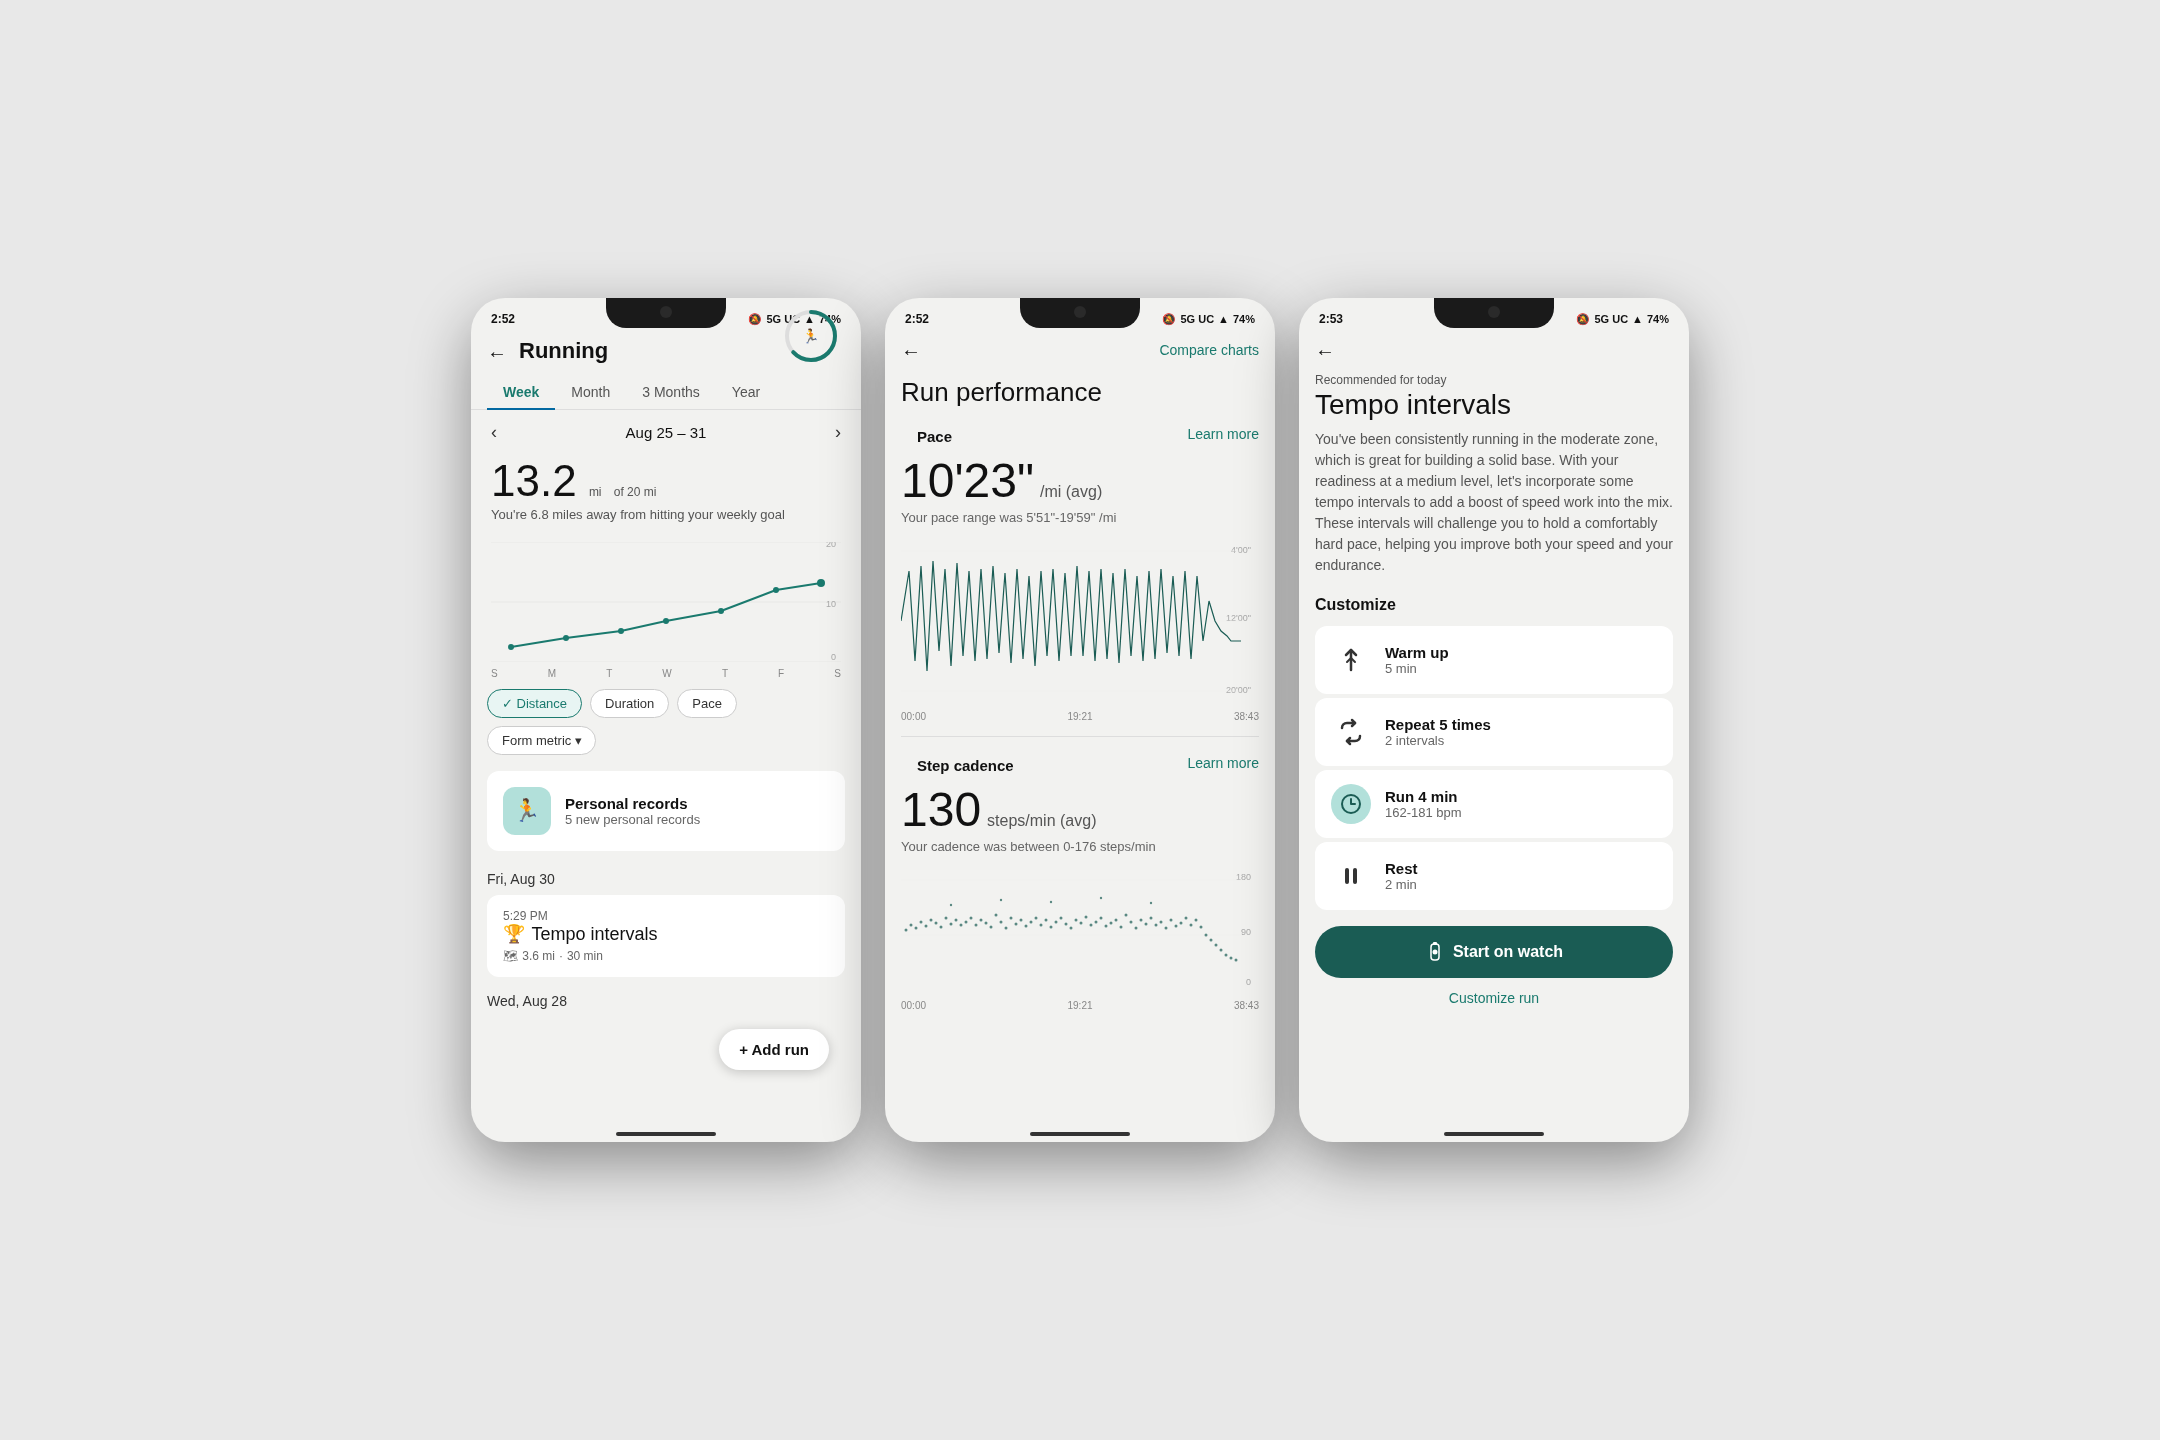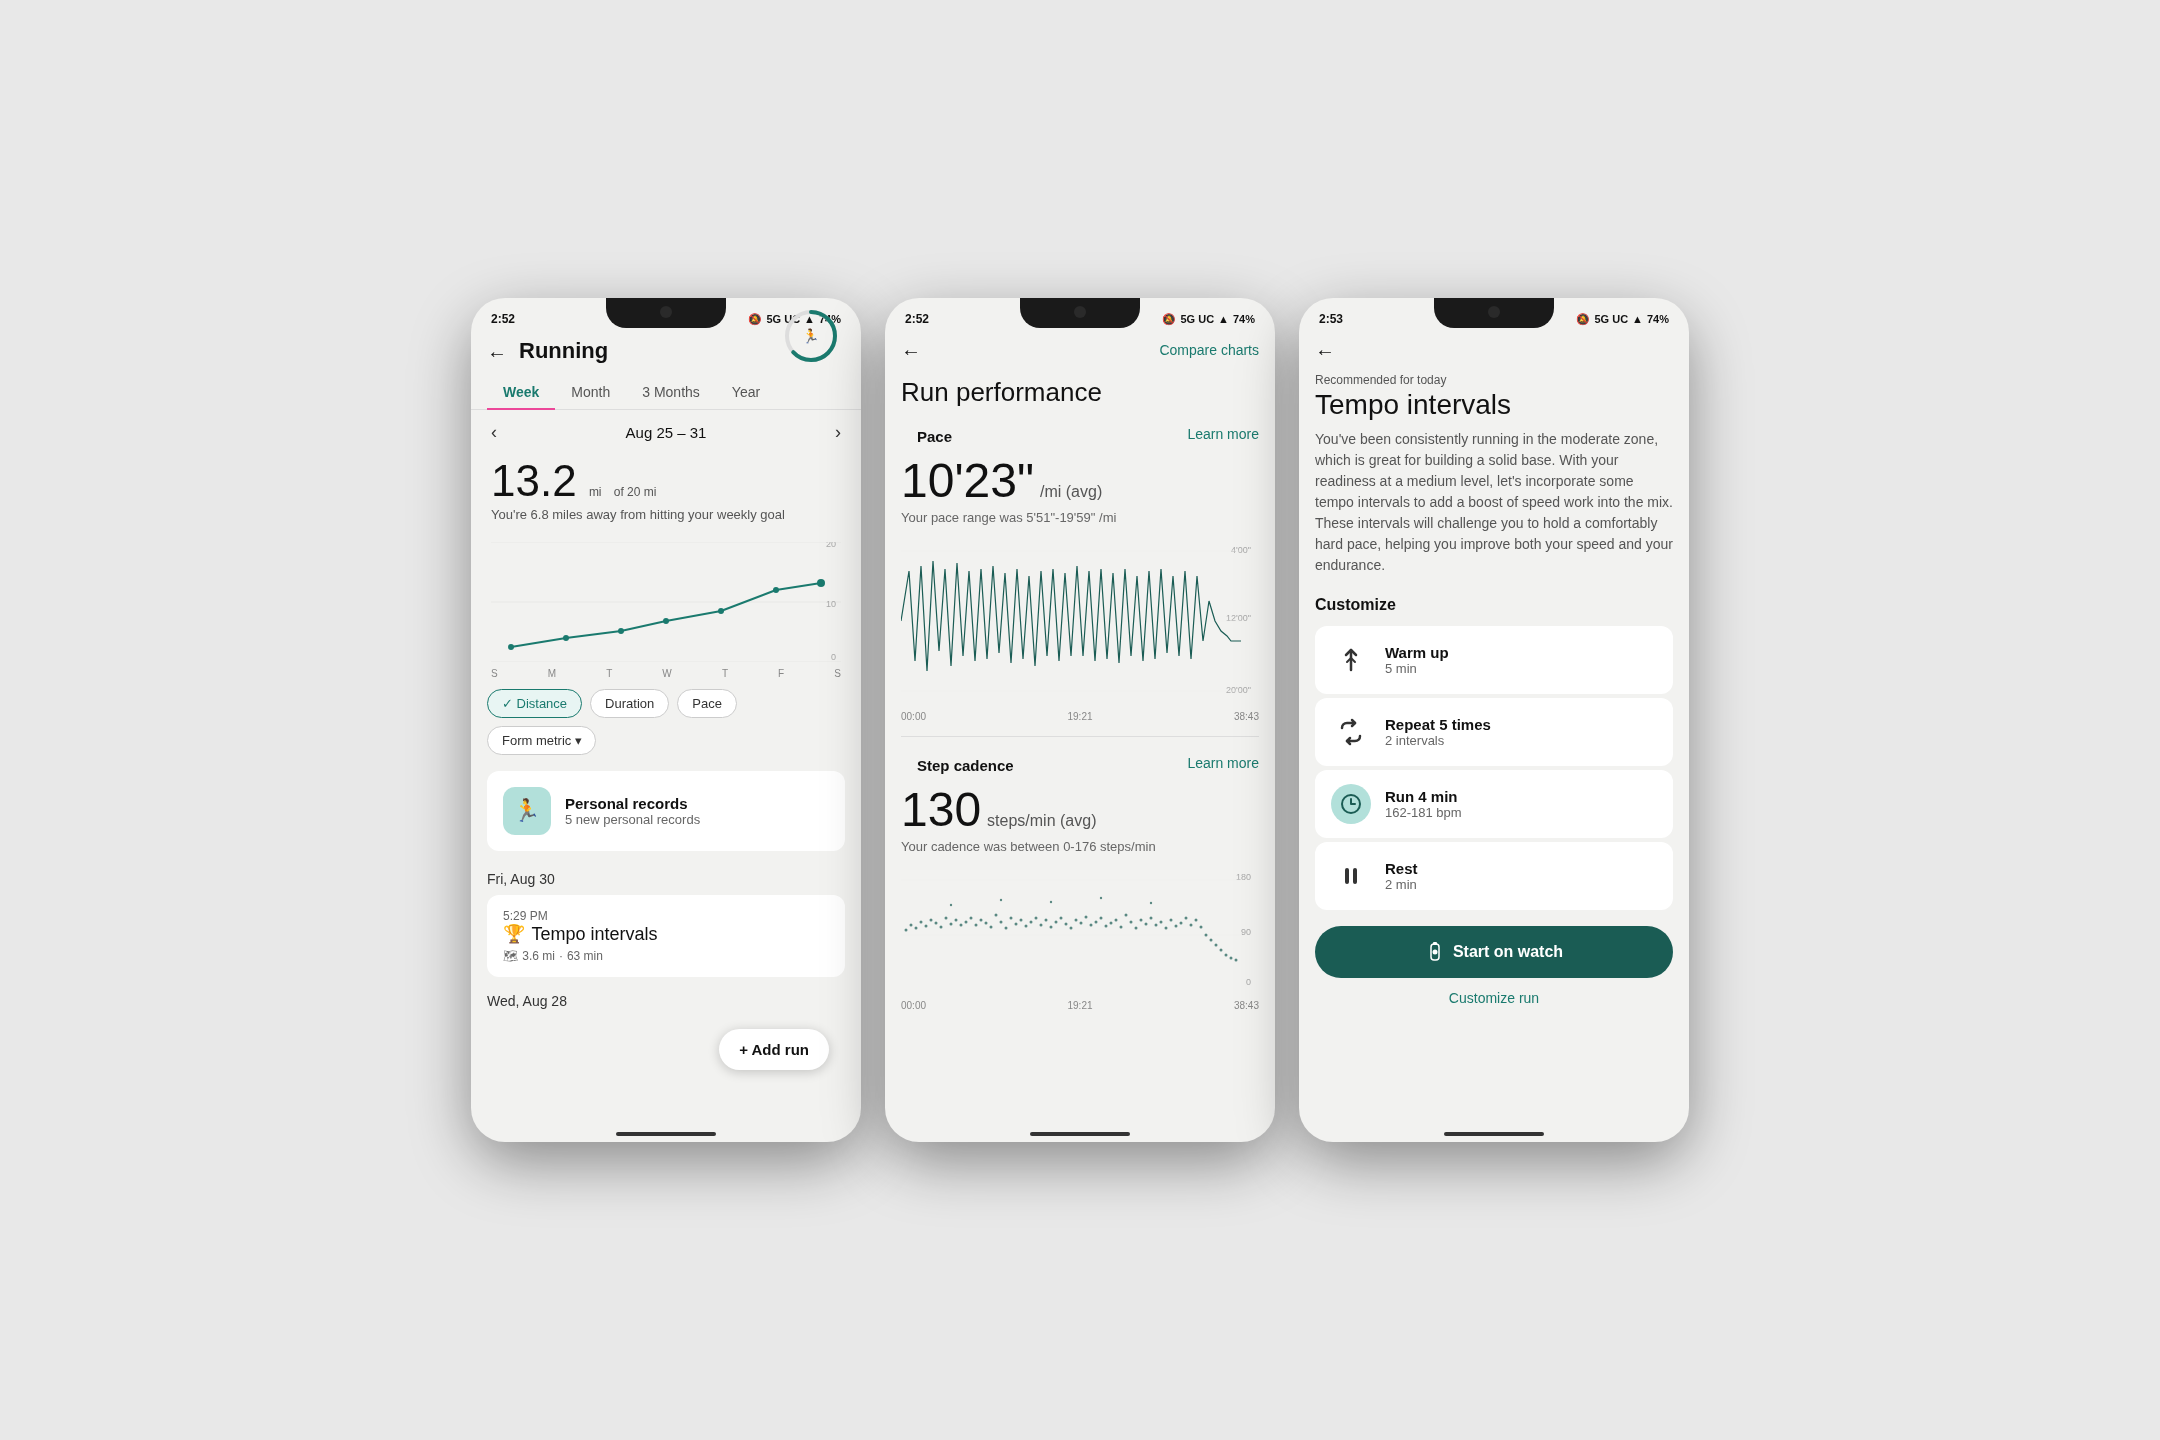--- a/index.html
+++ b/index.html
@@ -111,21 +111,21 @@
     .tab-item {
       padding: 8px 16px;
       font-size: 14px;
       color: #555;
       cursor: pointer;
       border-bottom: 2px solid transparent;
       margin-bottom: -1px;
     }
     .tab-item.active {
       color: #1a7a6e;
-      border-bottom: 2px solid #ec4899;
+      border-bottom: 2px solid #0369a1;
       font-weight: 600;
     }
 
     .week-nav {
       display: flex;
       justify-content: space-between;
       align-items: center;
       padding: 12px 20px;
     }
     .week-nav-arrow {
@@ -585,21 +585,21 @@
       <div class="workout-card">
         <div class="workout-time">5:29 PM</div>
         <div class="workout-name">
           <span>🏆</span>
           <span>Tempo intervals</span>
         </div>
         <div class="workout-meta">
           <span>🗺</span>
           <span>3.6 mi</span>
           <span>·</span>
-          <span>63 min</span>
+          <span>30 min</span>
         </div>
       </div>
 
       <div class="section-date">Wed, Aug 28</div>
 
       <div style="display:flex; justify-content:flex-end; padding: 8px 16px 16px;">
         <button class="add-run-btn">+ Add run</button>
       </div>
     </div>
     <div class="bottom-bar"></div>

